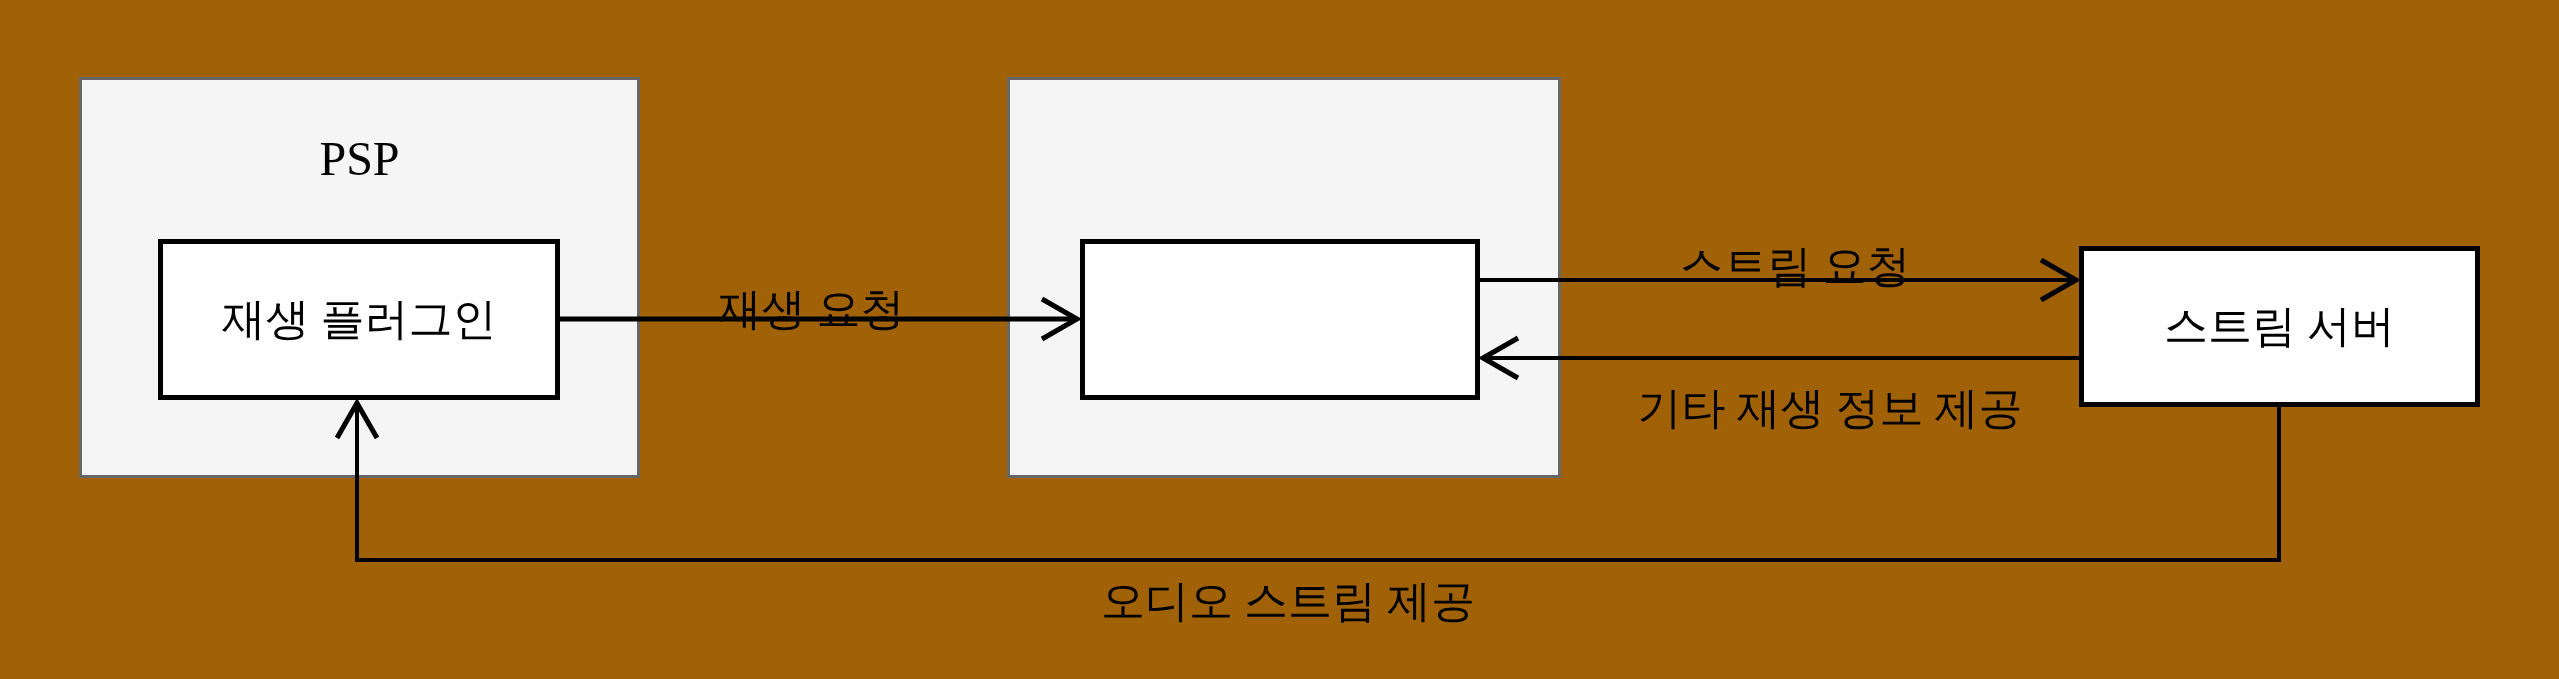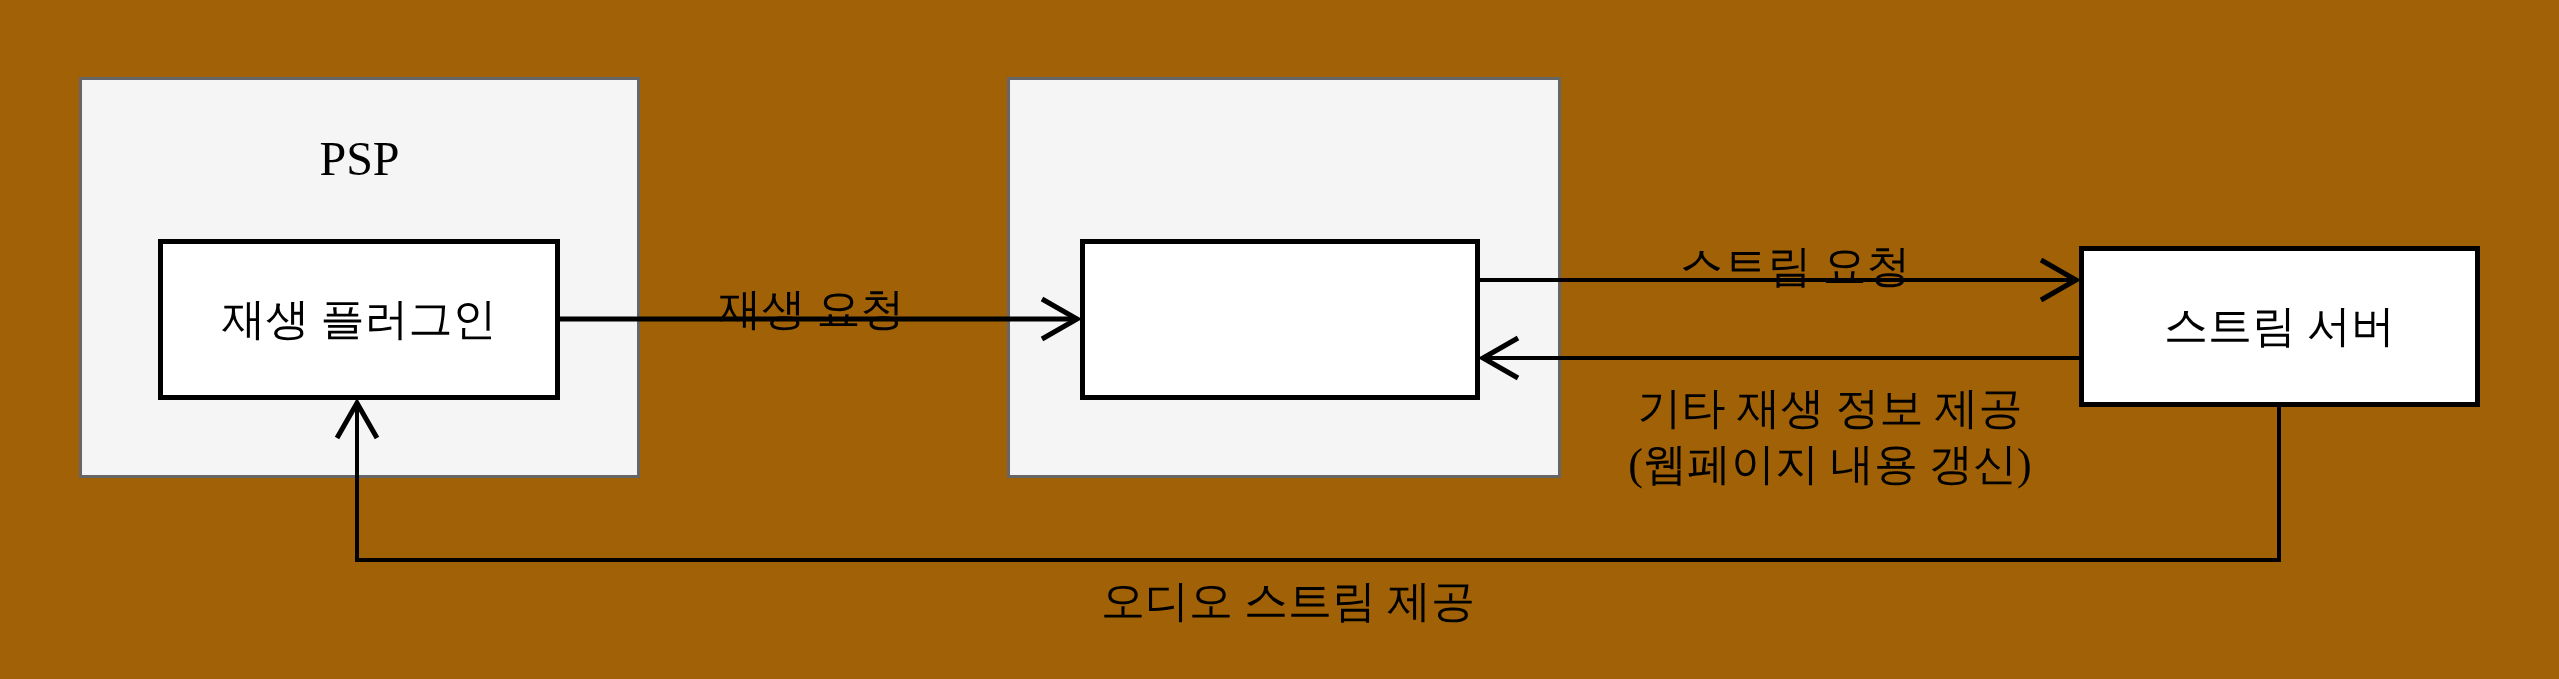--- a/index.html
+++ b/index.html
@@ -109,18 +109,17 @@
   <div class="node" id="node-stream-server">
     <span>스트림 서버</span>
   </div>
 
   <div class="edge-label" id="label-play-request">재생 요청</div>
 
   <div class="edge-label" id="label-stream-request">스트림 요청</div>
 
   <div class="edge-label" id="label-playback-info">
     <div>기타 재생 정보 제공</div>
-    <div>(웹페이지 내용 갱신)</div>
   </div>
 
   <div class="edge-label" id="label-audio-stream">오디오 스트림 제공</div>
 
 </div>
 
 </body></html>

